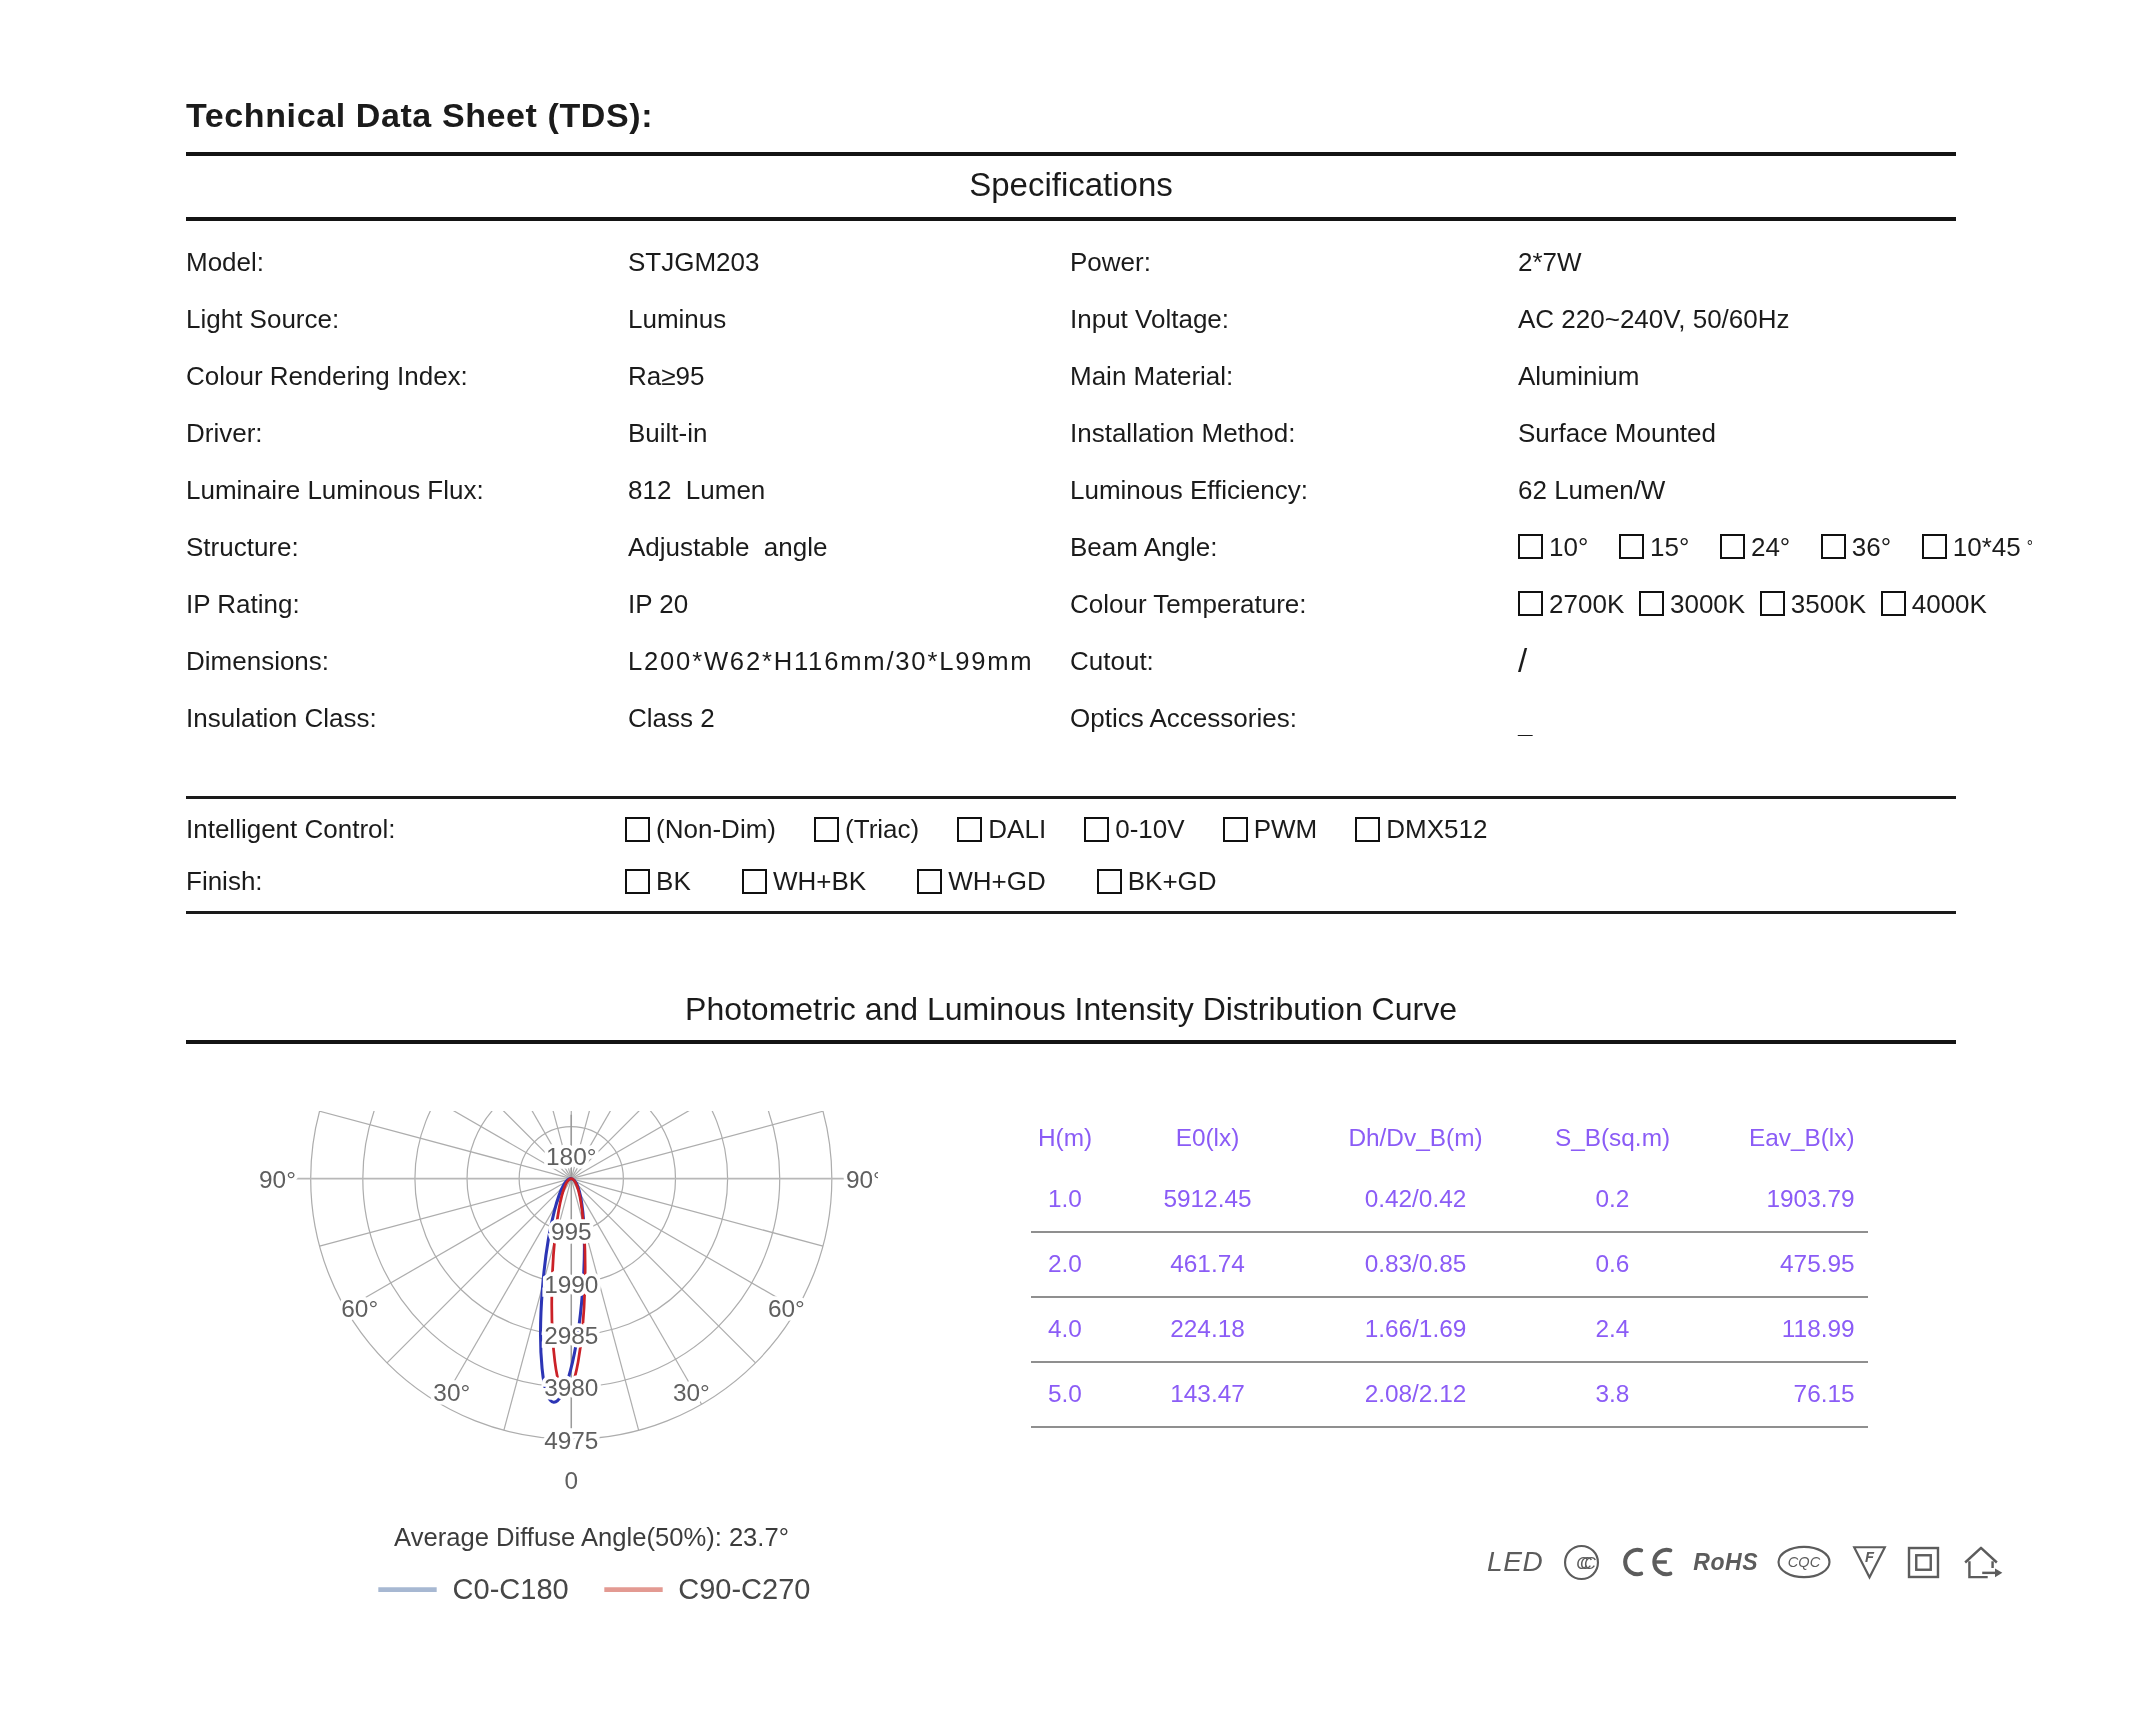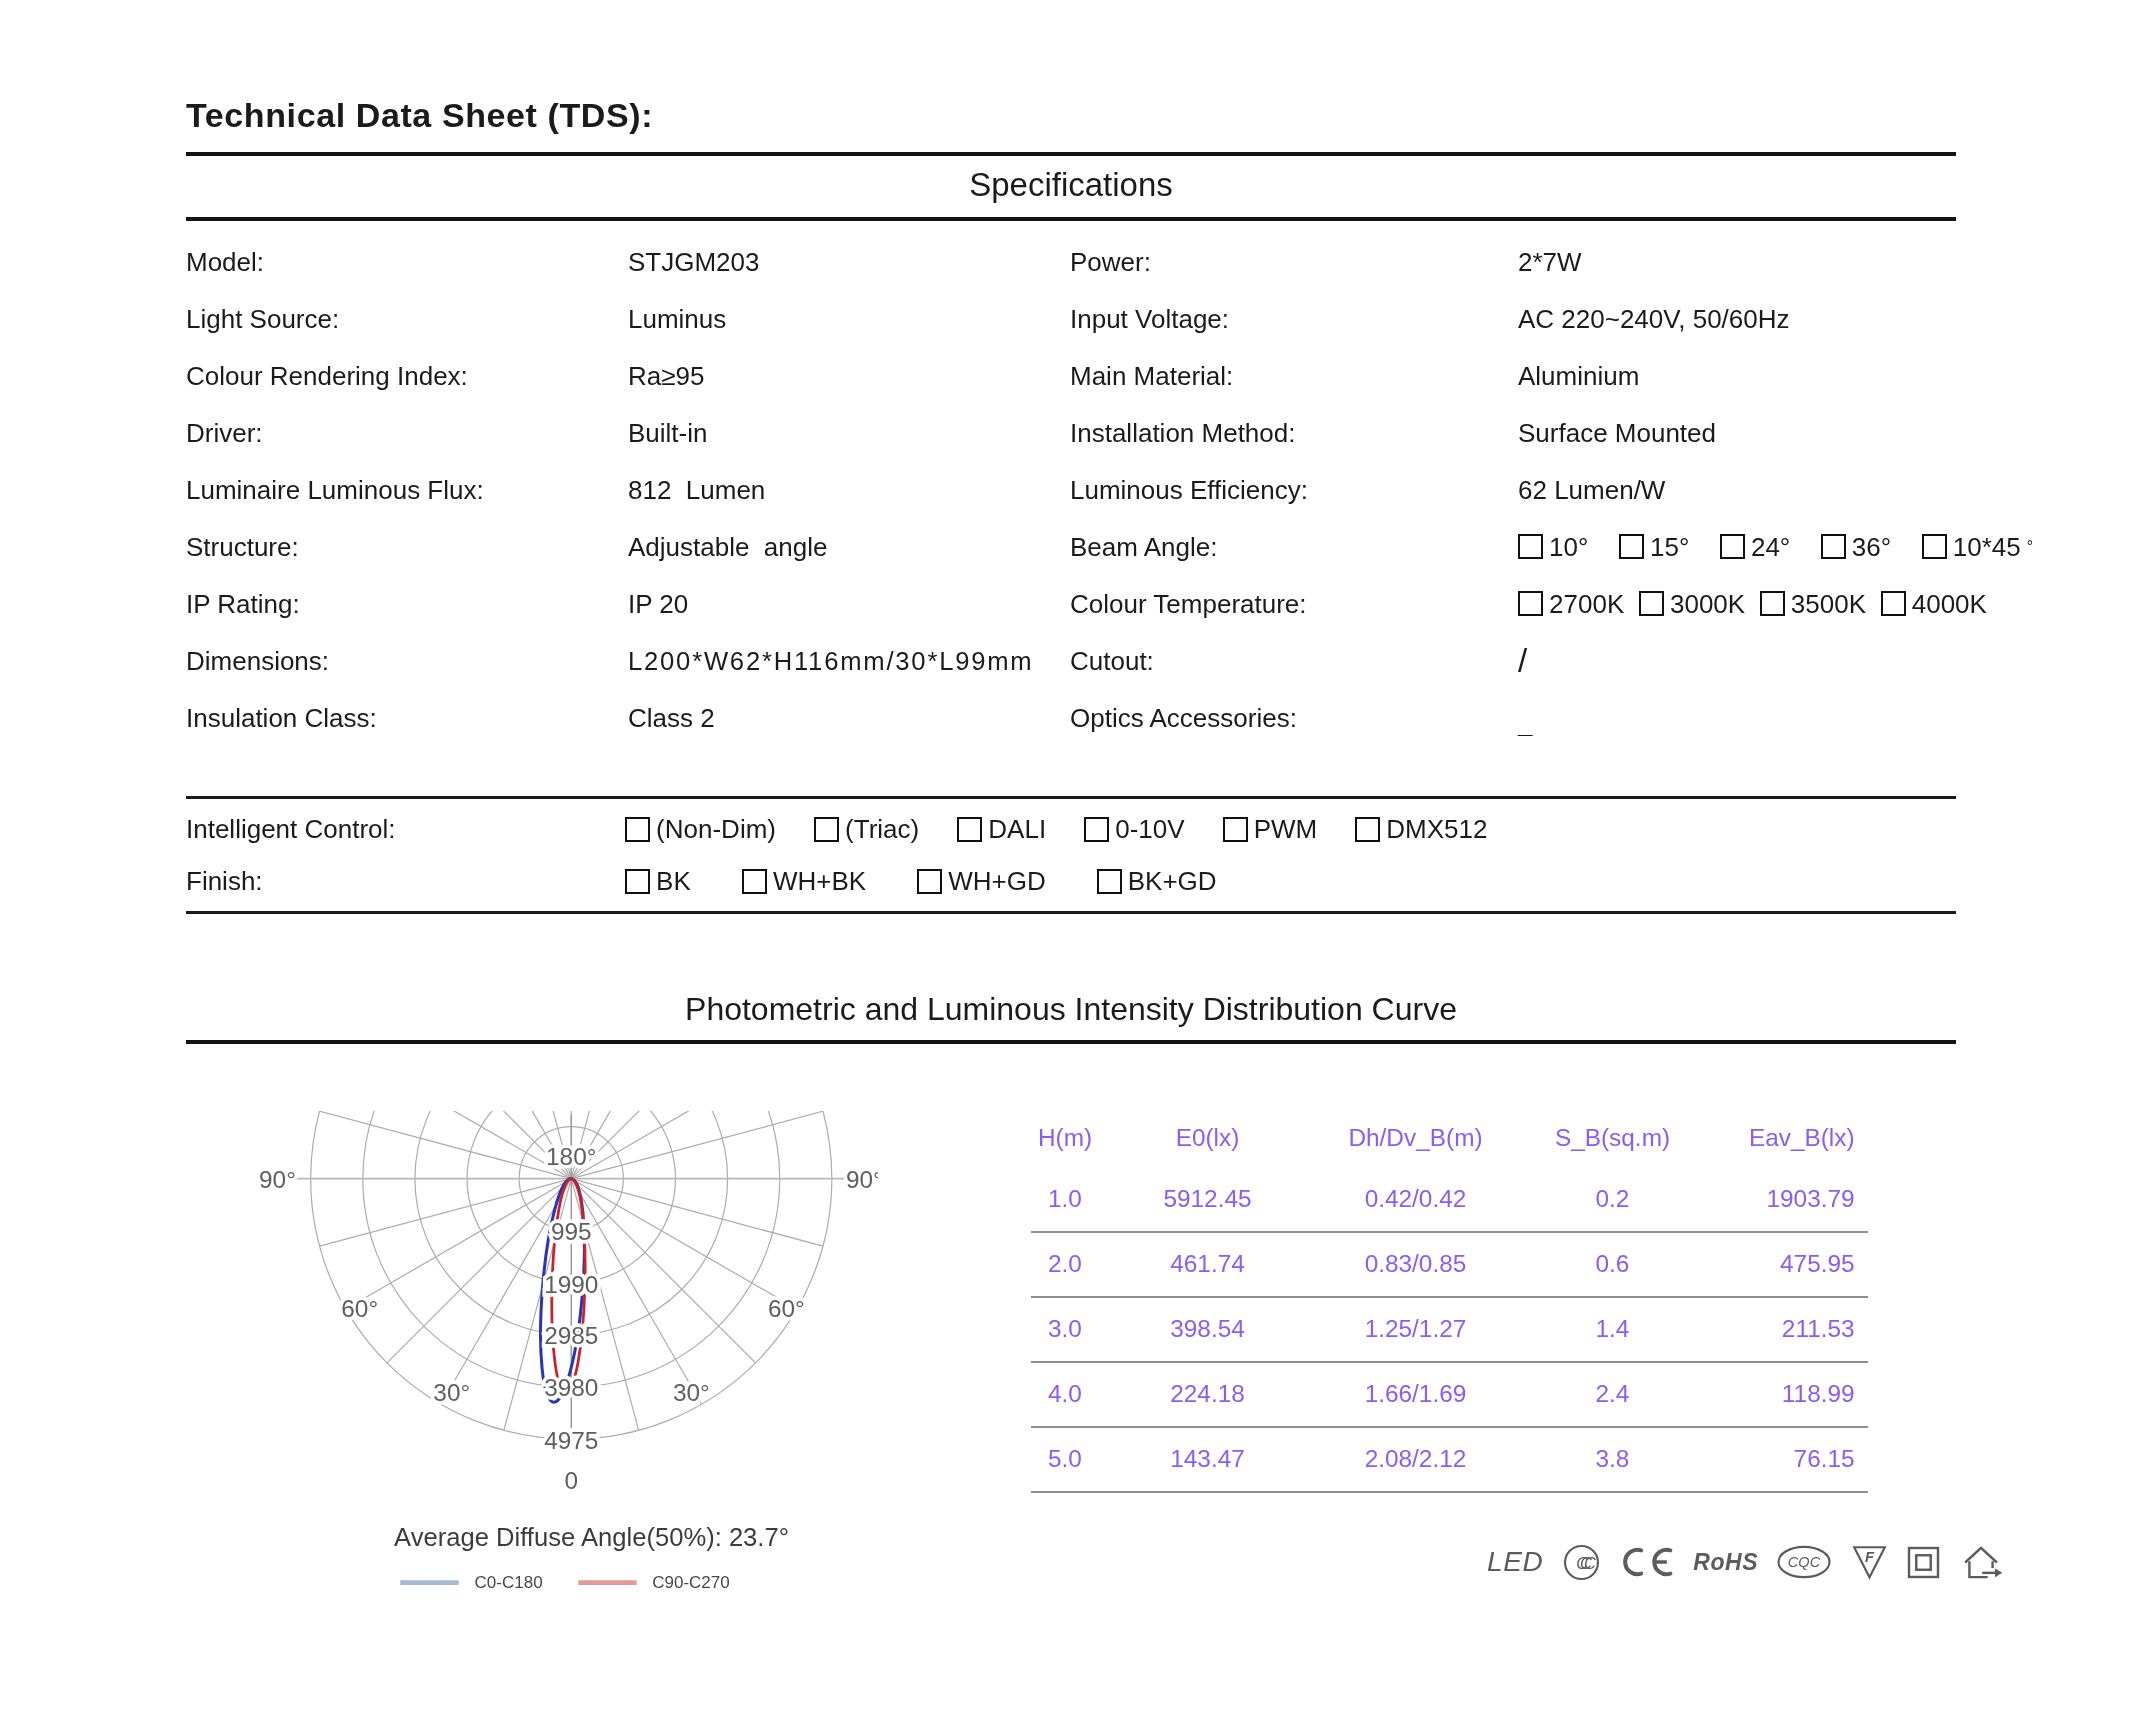--- a/index.html
+++ b/index.html
@@ -37,21 +37,21 @@
   .opts.fin{gap:51px; font-size:26px;}
   sup{font-size:60%;}
   
   .ctrl-block{padding:3.7px 0 3.7px 0;}
   .ctrl-row{display:grid; grid-template-columns:439px 1fr; align-items:center; height:52px; margin:0 184px 0 186px; font-size:26px;}
   
   .photo-wrap{position:relative; width:100%; height:668px;}
   .polar-svg{position:absolute; left:256px; top:67px;}
   svg text{font-family:"Liberation Sans", sans-serif;}
   .avg-text{position:absolute; left:317px; top:479px; width:549px; text-align:center; font-size:25.6px; color:#3c3c3c;}
-  .legend{position:absolute; left:399px; top:529px; display:flex; align-items:center; gap:34px; font-size:17px; color:#474747;}
+  .legend{position:absolute; left:377px; top:529px; display:flex; align-items:center; gap:34px; font-size:29px; color:#474747;}
   .legend-item{display:flex; align-items:center; gap:14.6px;}
   
   .ptable{position:absolute; left:1031px; top:65px; width:837px; color:#8b5cf6; font-size:24.4px;}
   .t-row{display:grid; grid-template-columns:68px 217px 199px 195px 158px; align-items:center; height:63px; border-bottom:2.4px solid #8f8f8f;}
   .t-row.head{height:59px; border-bottom:none;}
   .tc{text-align:center;}
   .tr{text-align:right; padding-right:13.4px;}
   
   .certs{position:absolute; left:1487px; top:499px; display:flex; align-items:center; gap:18.3px; color:#5c5c5c;font-style:italic;}
   .cert-text{font-size:28px; letter-spacing:0.6px;}
@@ -313,27 +313,20 @@
         <div class="tr">1903.79</div>
       </div>
       <div class="t-row">
         <div class="tc">2.0</div>
         <div class="tc">461.74</div>
         <div class="tc">0.83/0.85</div>
         <div class="tc">0.6</div>
         <div class="tr">475.95</div>
       </div>
       <div class="t-row">
-        <div class="tc">3.0</div>
-        <div class="tc">398.54</div>
-        <div class="tc">1.25/1.27</div>
-        <div class="tc">1.4</div>
-        <div class="tr">211.53</div>
-      </div>
-      <div class="t-row">
         <div class="tc">4.0</div>
         <div class="tc">224.18</div>
         <div class="tc">1.66/1.69</div>
         <div class="tc">2.4</div>
         <div class="tr">118.99</div>
       </div>
       <div class="t-row">
         <div class="tc">5.0</div>
         <div class="tc">143.47</div>
         <div class="tc">2.08/2.12</div>

